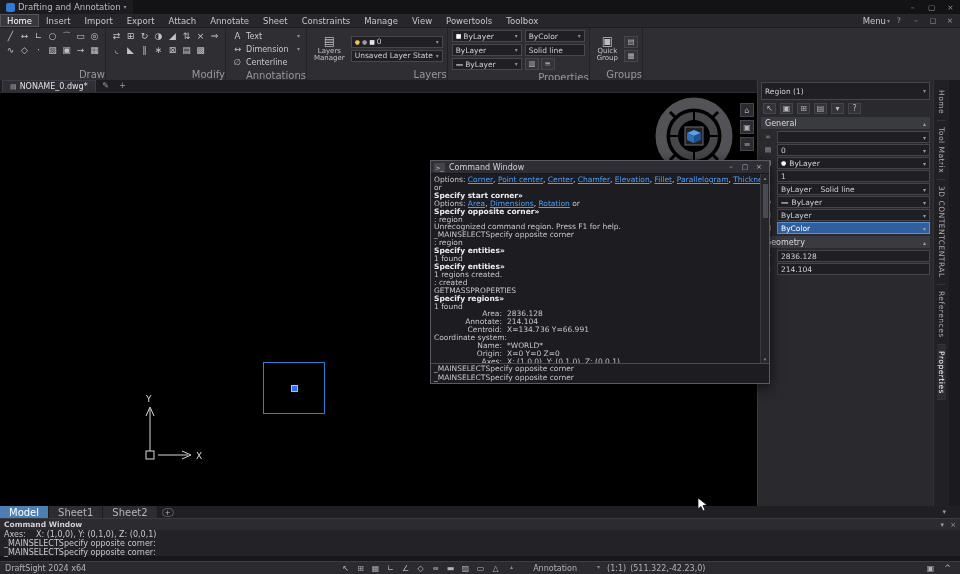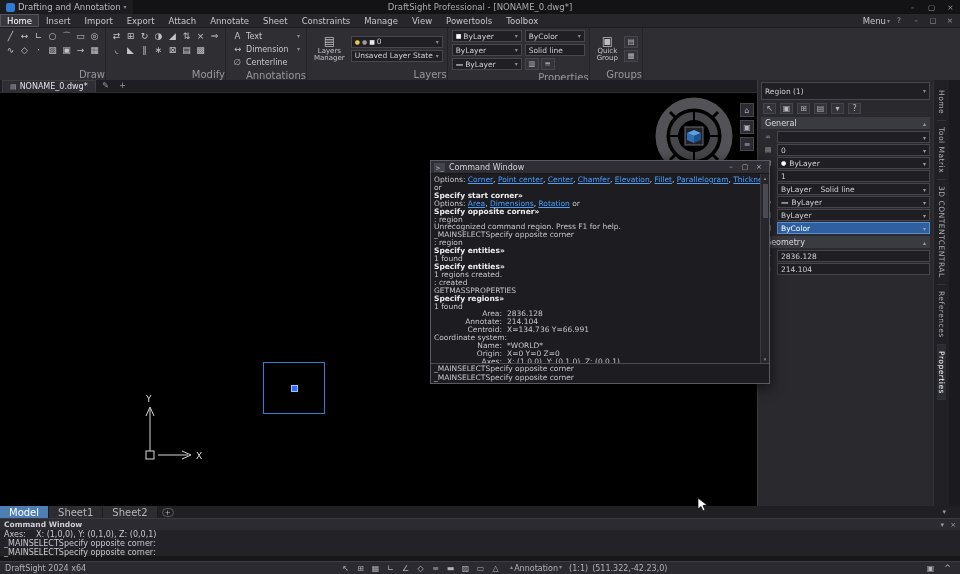--- a/index.html
+++ b/index.html
@@ -108,34 +108,33 @@
   
   #dockcmd{position:absolute;left:0;top:518px;width:960px;height:38px;background:#222227;border-top:1px solid #3a3a40}
   .dc-head{height:11px;background:#2b2b31;display:flex;align-items:center;padding:0 4px;font-size:7.5px;color:#cfcfd4;font-weight:bold}
   .dc-icons{margin-left:auto;display:flex;gap:6px;font-size:7px;color:#9a9aa0;font-weight:normal}
   #dc-lines{padding:1px 4px;font-size:8px;line-height:8.8px;color:#c8c8ce;white-space:pre;overflow:hidden}
 
   
   #statusbar{position:absolute;left:0;top:561px;width:960px;height:13px;background:#2a2a30;border-top:1px solid #3d3d44;display:flex;align-items:center;font-size:8px;color:#b2b2b8;padding:0 5px;gap:4px}
   #sb-toggles{display:flex;margin-left:248px}
   .sbi{width:15px;text-align:center;font-size:8px;color:#b2b2b8}
-  .sb-anno{display:flex;gap:1px;padding:0 3px}
+  .sb-anno{display:flex;gap:20px;padding:0 3px}
   .sb-spacer{flex:1}
   #sb-right{display:flex;gap:2px}
 </style>
 </head>
 <body>
 
 <div id="titlebar">
   <div class="ws-sel">
     <span class="app-icon"></span>
     <span>Drafting and Annotation</span>
     <span class="caret">▾</span>
   </div>
-  <div class="tb-title">DraftSight Professional - [NONAME_0.dwg*]</div>
   <div class="tb-btns">
     <span class="win-btn">–</span>
     <span class="win-btn">▢</span>
     <span class="win-btn">×</span>
   </div>
 </div>
 
 <div id="menubar">
   <div id="menu-items">
       <div class="mitem active">Home</div>

